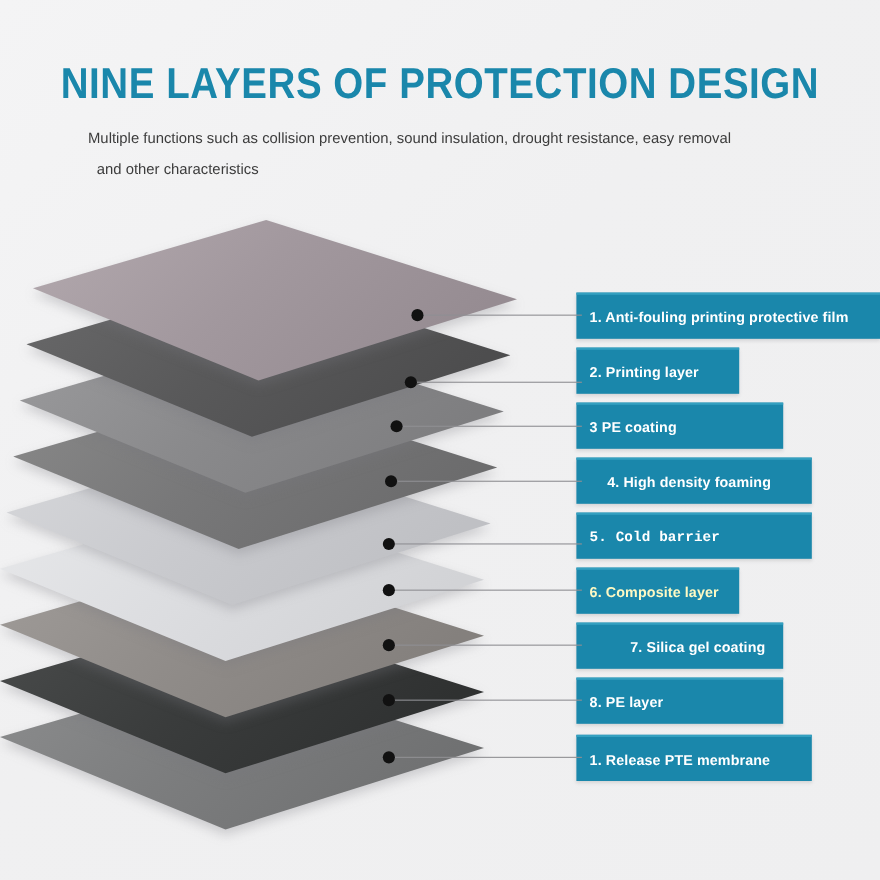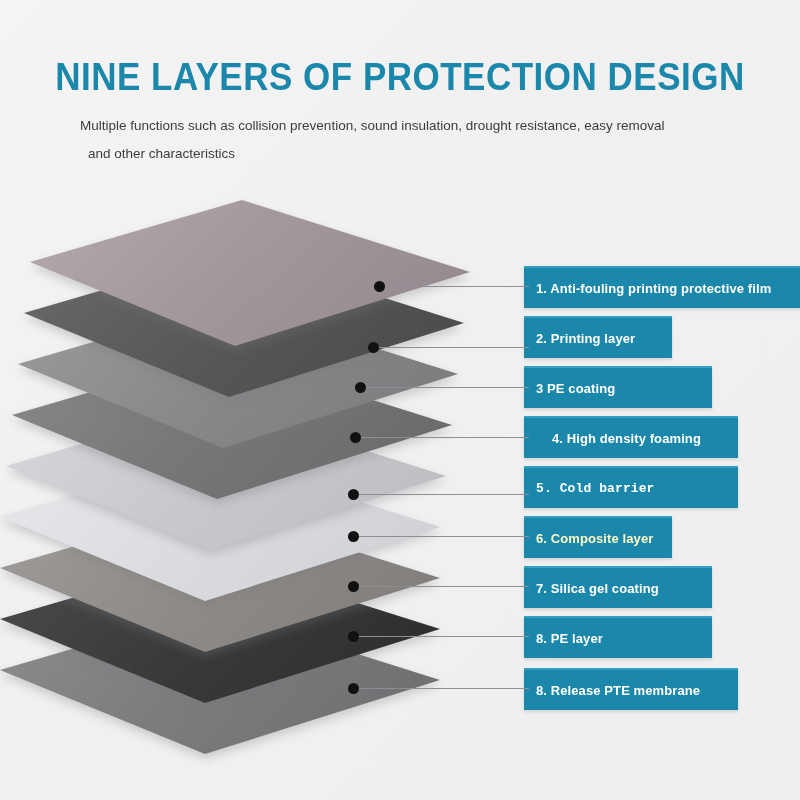--- a/index.html
+++ b/index.html
@@ -331,23 +331,23 @@
       <div class="label-box" style="top: 416px; width: 214px; background: rgb(26, 135, 171); border-top-color: rgb(52, 160, 192); padding-left: 16px;">
         <span class="label-text" style="color: rgb(255, 255, 255);">4. High density foaming</span>
       </div>
       <div class="label-box" style="top: 466px; width: 214px; background: rgb(26, 135, 171); border-top-color: rgb(52, 160, 192);">
         <span class="label-text" style="color: rgb(255, 255, 255); font-family: Liberation Mono, monospace;">5. Cold barrier</span>
       </div>
       <div class="label-box" style="top: 516px; width: 148px; background: rgb(26, 135, 171); border-top-color: rgb(52, 160, 192);">
         <span class="label-text" style="color: #fef9c3;">6. Composite layer</span>
       </div>
       <div class="label-box" style="top: 566px; width: 188px; background: rgb(26, 135, 171); border-top-color: rgb(52, 160, 192);">
-        <span class="label-text" style="color: rgb(255, 255, 255);">7. Silica gel coating</span>
+        <span class="label-text" style="color: rgb(255, 255, 255); margin-left: 37px;">7. Silica gel coating</span>
       </div>
       <div class="label-box" style="top: 616px; width: 188px; background: rgb(26, 135, 171); border-top-color: rgb(52, 160, 192);">
         <span class="label-text" style="color: rgb(255, 255, 255);">8. PE layer</span>
       </div>
       <div class="label-box" style="top: 668px; width: 214px; background: rgb(26, 135, 171); border-top-color: rgb(52, 160, 192);">
-        <span class="label-text" style="color: rgb(255, 255, 255);">8. Release PTE membrane</span>
+        <span class="label-text" style="color: rgb(255, 255, 255);">1. Release PTE membrane</span>
       </div>
     </div>
 
 </div>
 
 </body></html>

